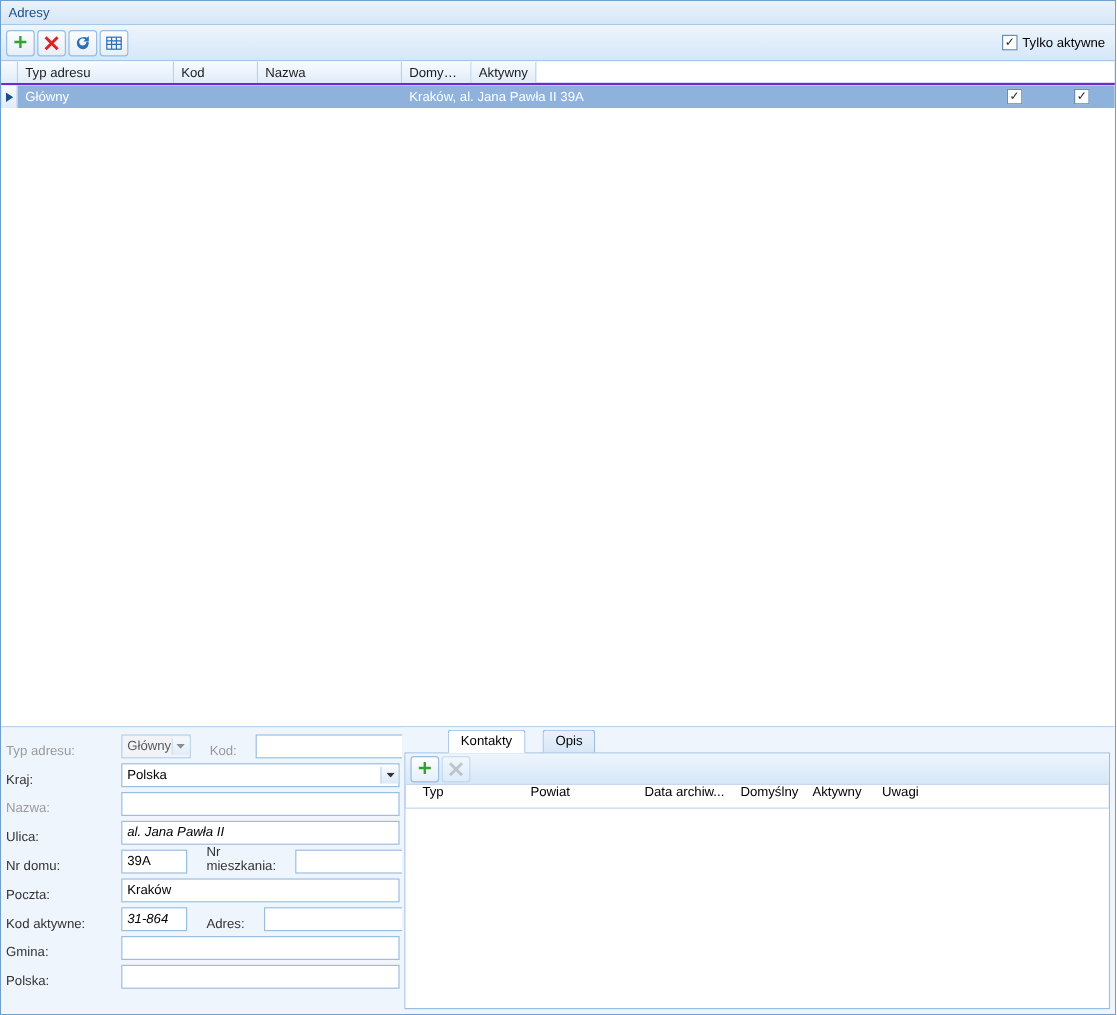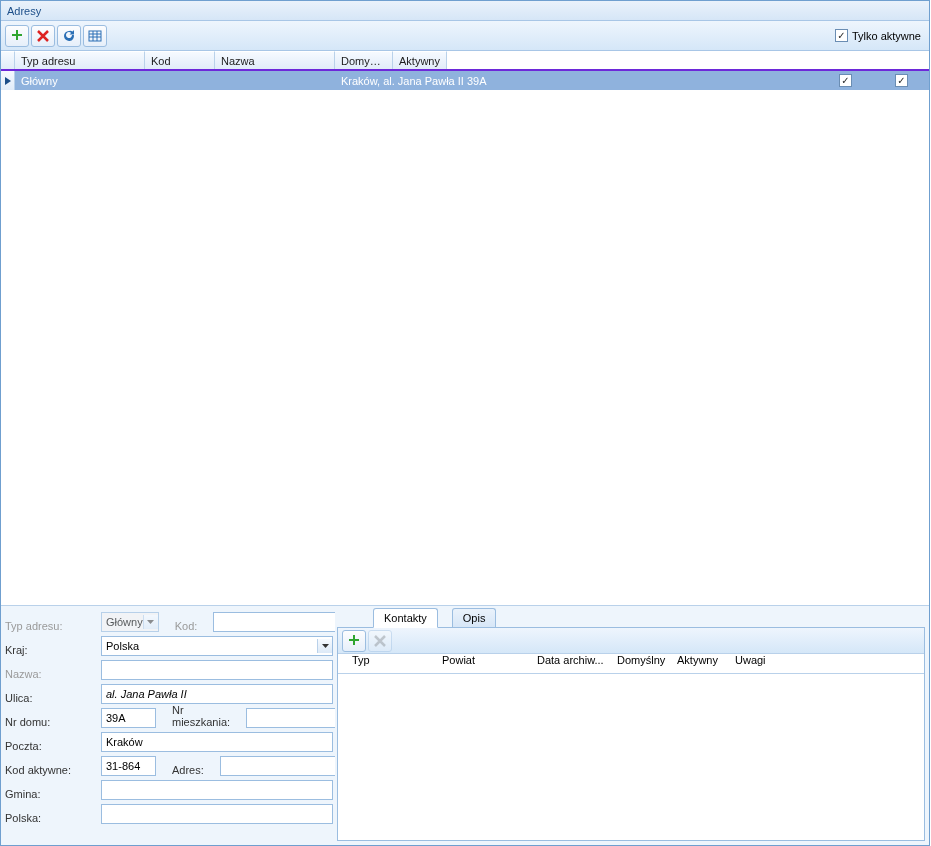--- a/index.html
+++ b/index.html
@@ -288,21 +288,21 @@
         <input class="input" style="width: 55px;" value="39A">
         <span class="form-label">Nr mieszkania:</span>
         <input class="input" style="flex: 1 1 0%;" value="">
       </div>
       <div class="form-row">
         <span class="form-label lbl-w">Poczta:</span>
         <input class="input" style="flex: 1 1 0%;" value="Kraków">
       </div>
       <div class="form-row">
         <span class="form-label lbl-w">Kod aktywne:</span>
-        <input class="input" style="width: 55px;" value="31-864">
+        <input class="input" style="width: 55px; font-style: italic;" value="31-864">
         <span class="form-label">Adres:</span>
         <input class="input" style="flex: 1 1 0%;" value="">
       </div>
       <div class="form-row">
         <span class="form-label lbl-w">Gmina:</span>
         <input class="input" style="flex: 1 1 0%;" value="">
       </div>
       <div class="form-row">
         <span class="form-label lbl-w">Polska:</span>
         <input class="input" style="flex: 1 1 0%;" value="">

